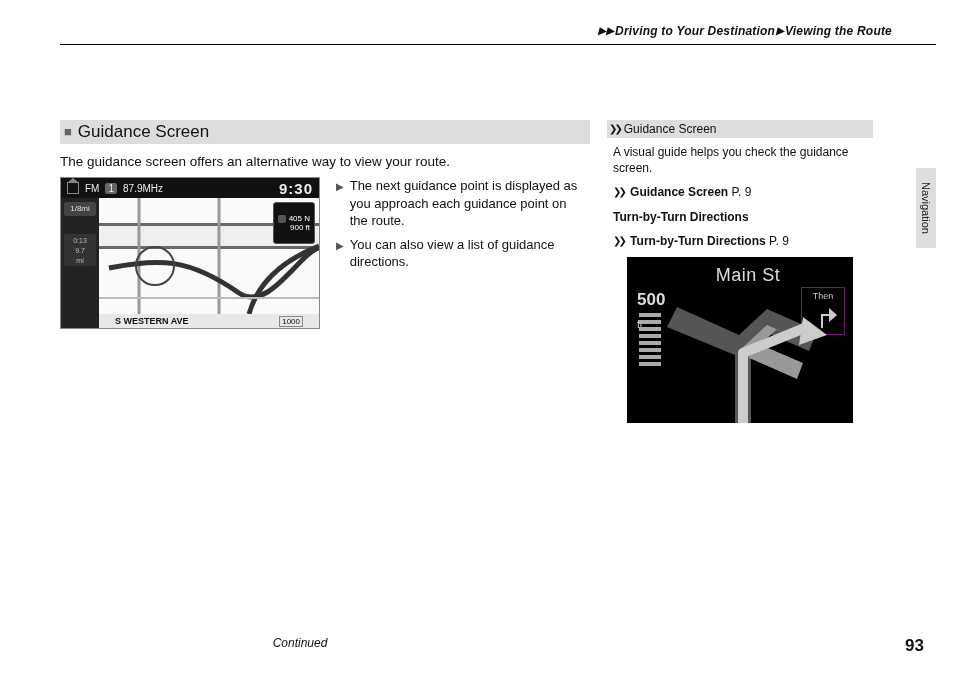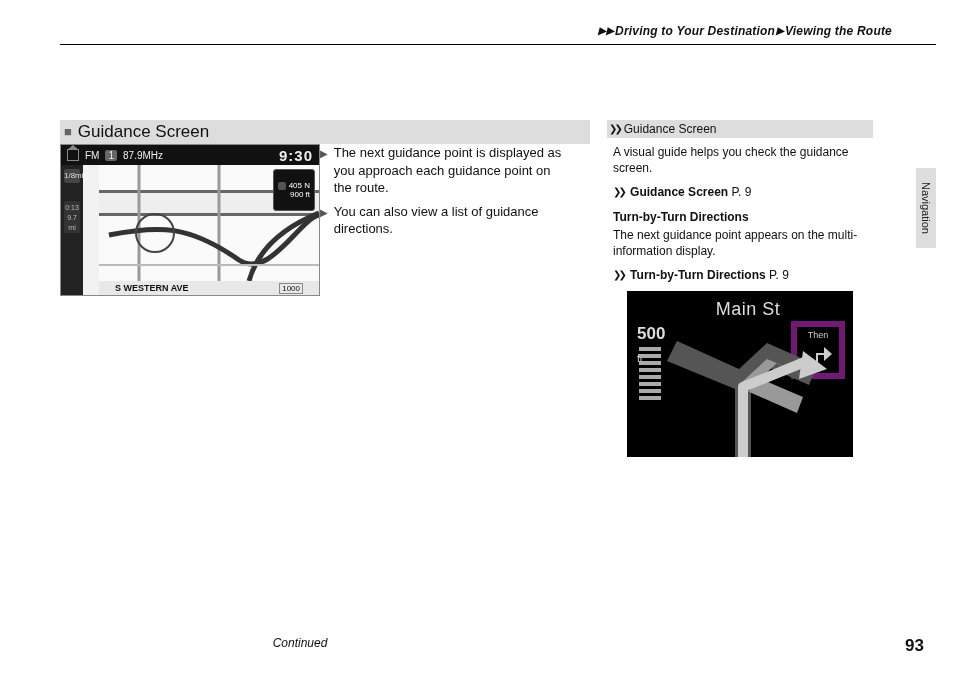--- a/index.html
+++ b/index.html
@@ -78,21 +78,21 @@
     color: #666;
     font-size: 13px;
     margin-right: 6px;
   }
   .intro {
     font-size: 13.5px;
     margin: 10px 0 8px 0;
   }
   .fig-and-bullets {
     display: flex;
-    gap: 0;
+    gap: 16px;
   }
   
   .map-shot {
     width: 260px;
     height: 152px;
     background: #f2f2f2;
     border: 1px solid #888;
     position: relative;
     box-sizing: border-box;
     font-family: Arial, sans-serif;
@@ -101,21 +101,21 @@
     position: absolute; top: 0; left: 0; right: 0; height: 20px;
     background: #111; color: #eee;
     display: flex; align-items: center; justify-content: space-between;
     font-size: 10px; padding: 0 6px;
   }
   .map-top .left { display:flex; align-items:center; gap:6px;}
   .map-top .home{ width:10px;height:10px;border:1px solid #888; display:inline-block; position:relative;}
   .map-top .home::before{content:"";position:absolute;top:-5px;left:-1px;width:0;height:0;border-left:6px solid transparent;border-right:6px solid transparent;border-bottom:5px solid #888;}
   .map-top .clock { font-size: 15px; font-weight: 700; letter-spacing: 1px;}
   .map-left {
-    position:absolute; left:0; top:20px; width:22px; bottom:0;
+    position:absolute; left:0; top:20px; width:38px; bottom:0;
     background:#222;
   }
   .map-left .chip{
     margin:4px 3px; height:14px; background:#444; border-radius:2px;
     color:#ddd; font-size:8px; line-height:14px; text-align:center;
   }
   .map-left .db{
     margin:18px 3px 0; height:30px; background:#333; border-radius:2px;
     color:#bbb; font-size:7px; text-align:center; padding-top:2px; line-height:10px;
   }
@@ -179,21 +179,21 @@
   }
   .turn-shot .dist .ft{ font-size:10px; font-weight:400; }
   .turn-shot .bars{
     position:absolute; top:56px; left:12px;
   }
   .turn-shot .bars div{
     width:22px; height:4px; background:#aaa; margin-bottom:3px;
   }
   .turn-shot .then{
     position:absolute; top:30px; right:8px;
-    width:38px; border:6px solid #701a75; padding:2px 2px 4px;
+    width:38px; border:1px solid #701a75; padding:2px 2px 4px;
     text-align:center;
   }
   .turn-shot .then .lbl{ font-size:9px; color:#ccc; }
   .turn-shot .then svg{ display:block; margin:0 auto;}
   .turn-shot .cross{ position:absolute; inset:0; }
   
   .continued {
     position:absolute; bottom:24px; left:0; width:600px;
     text-align:center; font-style:italic; font-size:12px;
   }
@@ -214,20 +214,21 @@
 
   <div class="side-tab">
     <span>Navigation</span>
   </div>
 
   <div class="main-col">
     <div class="h-bar">
       <span class="sq">■</span>
       <span>Guidance Screen</span>
     </div>
+    <div class="intro">The guidance screen offers an alternative way to view your route.</div>
 
     <div class="fig-and-bullets">
 
       <div class="map-shot">
         <div class="map-top">
           <div class="left">
             <span class="home"></span>
             <span>FM</span>
             <span style="background:#666;border-radius:2px;padding:0 3px;">1</span>
             <span>87.9MHz</span>
@@ -285,21 +286,20 @@
       <span class="dbl">❯❯</span>
       <span>Guidance Screen</span>
     </div>
     <p>A visual guide helps you check the guidance screen.</p>
     <div class="xref">
       <span class="dbl">❯❯</span>
       <span class="link">Guidance Screen</span>
       <span>P. 9</span>
     </div>
     <div class="sub-h">Turn-by-Turn Directions</div>
-    <p style="margin-top:2px;">The next guidance point appears on the multi-information display.</p>
     <div class="xref">
       <span class="dbl">❯❯</span>
       <span class="link">Turn-by-Turn Directions</span>
       <span>P. 9</span>
     </div>
 
     <div class="turn-shot">
       <div class="title">Main St</div>
       <div class="dist">
         <span>500</span><br>

